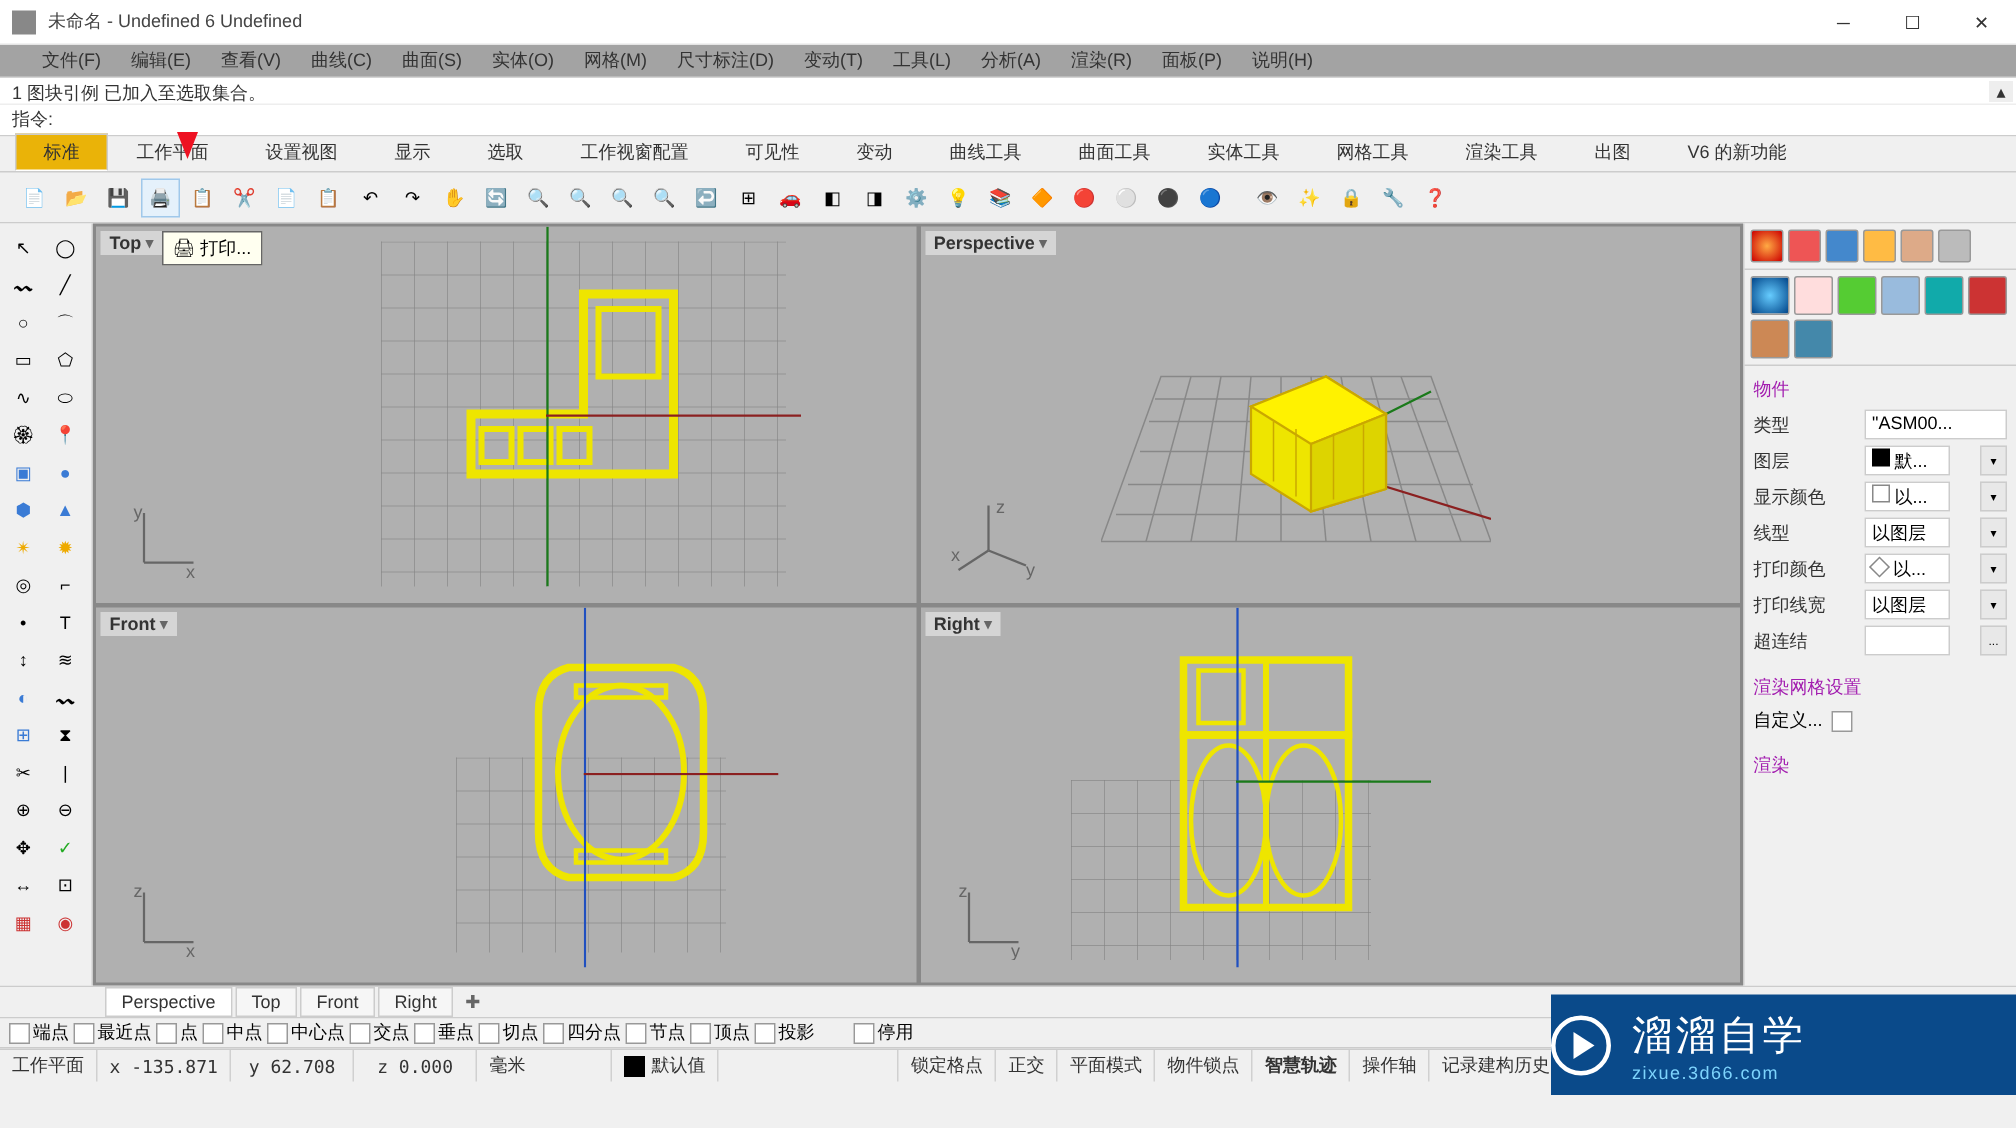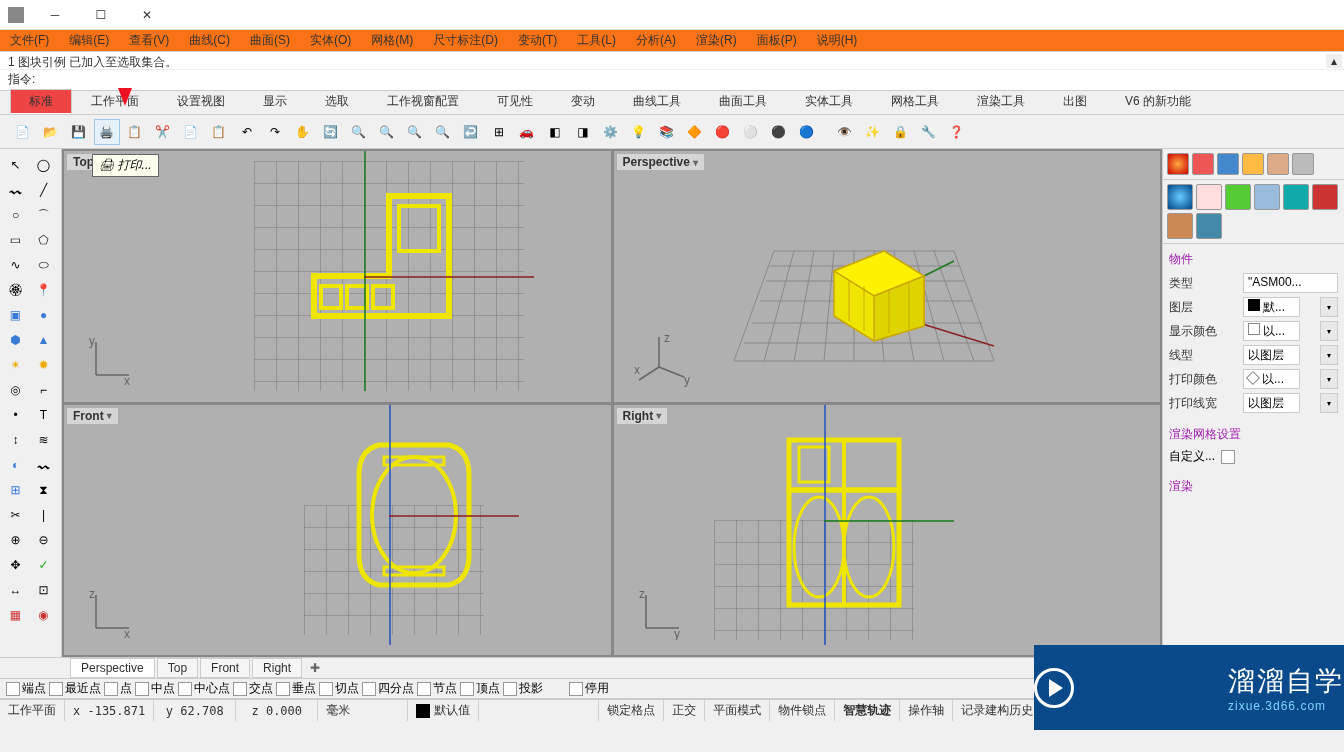--- a/index.html
+++ b/index.html
@@ -6,35 +6,35 @@
 body { background: #f0f0f0; overflow: hidden; width: 1344px; height: 752px; position: relative; }
 
 
 .titlebar { height: 30px; background: #fff; display: flex; align-items: center; padding: 0 0 0 8px; border-bottom: 1px solid #e5e5e5; }
 .titlebar .app-icon { width: 16px; height: 16px; background: #888; margin-right: 8px; }
 .titlebar .title { flex: 1; color: #444; }
 .titlebar .win-btns { display: flex; }
 .titlebar .win-btn { width: 46px; height: 30px; display: flex; align-items: center; justify-content: center; color: #333; }
 
 
-.menubar { height: 22px; background: #f97316; display: flex; align-items: center; padding: 0 0; border-bottom: 1px solid #d4d4d4; }
+.menubar { height: 22px; background: #a3a3a3; display: flex; align-items: center; padding: 0 18px; border-bottom: 1px solid #d4d4d4; }
 .menubar .menu-item { padding: 2px 10px; color: #333; }
 
 
 .cmd-area { background: #fff; border-bottom: 1px solid #ccc; }
 .cmd-history { padding: 2px 8px; color: #333; border-bottom: 1px solid #eee; height: 18px; overflow: hidden; position: relative; }
 .cmd-history .scroll { position: absolute; right: 2px; top: 2px; width: 16px; height: 14px; background: #eee; display:flex; align-items:center; justify-content:center;}
 .cmd-line { display: flex; align-items: flex-end; padding: 2px 8px; height: 20px; }
 .cmd-line .label { margin-right: 4px; color: #333; }
 .cmd-line input { flex: 1; border: none; outline: none; }
 
 
 .tabstrip { height: 24px; background: #f0f0f0; display: flex; align-items: flex-end; padding: 0 10px; border-bottom: 1px solid #ccc; position: relative; }
 .tabstrip .tab { padding: 3px 18px; border: 1px solid transparent; color: #333; position: relative; }
-.tabstrip .tab.active { background: #ef4444; border: 1px solid #ccc; border-bottom: 1px solid #fff; }
+.tabstrip .tab.active { background: #eab308; border: 1px solid #ccc; border-bottom: 1px solid #fff; }
 .red-arrow { position: absolute; left: 118px; top: -3px; width: 0; height: 0; border-left: 7px solid transparent; border-right: 7px solid transparent; border-top: 18px solid #e12; z-index:5;}
 
 
 .main-toolbar { height: 34px; background: #f0f0f0; display: flex; align-items: center; padding: 0 10px; gap: 2px; border-bottom: 1px solid #ccc; }
 .tool-icon { width: 26px; height: 26px; display: flex; align-items: center; justify-content: center; border: 1px solid transparent; }
 
 
 .body-row { display: flex; height: 508px; }
 .left-toolbar { width: 62px; background: #f0f0f0; border-right: 1px solid #ccc; padding: 4px 2px; display: flex; flex-wrap: wrap; align-content: flex-start; gap: 1px; }
 .left-toolbar .tool-icon { width: 27px; height: 24px; }
@@ -72,33 +72,34 @@
 .osnap-row .os { display: flex; align-items: center; gap: 2px; }
 
 
 .statusbar { height: 22px; background: #f0f0f0; display: flex; align-items: center; border-top: 1px solid #ccc; }
 .statusbar .cell { padding: 0 8px; border-right: 1px solid #d0d0d0; height: 100%; display: flex; align-items: center; color: #333; }
 .statusbar .cell.mono { font-family: monospace; min-width: 82px; justify-content:center;}
 .statusbar .cell.active { font-weight: bold; }
 .statusbar .cell .sw { width: 14px; height: 14px; background: #000; margin-right: 4px; }
 
 
-.watermark { position: absolute; right: 0; bottom: 22px; width: 310px; height: 85px; background: #0a4a8a; color: #fff; display: flex; align-items: center; justify-content: space-between; gap: 14px; z-index: 50; }
+.watermark { position: absolute; right: 0; bottom: 22px; width: 310px; height: 67px; background: #0a4a8a; color: #fff; display: flex; align-items: center; justify-content: flex-start; gap: 14px; z-index: 50; }
 .watermark .play { width: 40px; height: 40px; border: 3px solid #fff; border-radius: 50%; display: flex; align-items: center; justify-content: center; }
 .watermark .txt { font-size: 27px; letter-spacing: 2px; }
 .watermark .sub { font-size: 12px; color: #7dd3fc; letter-spacing: 1px; }
 
 
 .grid-bg { position: absolute; background-image: linear-gradient(rgba(130,130,130,0.6) 1px, transparent 1px), linear-gradient(90deg, rgba(130,130,130,0.6) 1px, transparent 1px); }
 </style>
 </head>
 <body>
 
 <div class="titlebar">
   <div class="app-icon"></div>
+  <div class="title">未命名 - Undefined 6 Undefined</div>
   <div class="win-btns">
     <div class="win-btn">─</div>
     <div class="win-btn">☐</div>
     <div class="win-btn close">✕</div>
   </div>
 </div>
 
 <div class="menubar">
   <div class="menu-item">文件(F)</div>
   <div class="menu-item">编辑(E)</div>
@@ -251,21 +252,21 @@
       </div>
   </div>
 
   <div class="viewports">
 
     <div class="viewport">
       <div class="vp-label">
         <span>Top</span>
           <span class="drop">▾</span>
       </div>
-      <div class="tooltip" style="left:28px;top:3px;font-style:italic;">🖨 <span>打印...</span></div>
+      <div class="tooltip" style="left:44px;top:3px;">🖨 <span>打印...</span></div>
       <div class="grid-bg" style="left:190px;top:10px;width:270px;height:230px;background-size:22px 22px;"></div>
       <svg class="shape" style="left:245px;top:40px;" width="150" height="130">
         <path d="M80 5 L140 5 L140 65 L140 125 L5 125 L5 85 L80 85 Z" fill="none" stroke="#eee500" stroke-width="6"></path>
         <rect x="12" y="95" width="20" height="22" fill="none" stroke="#eee500" stroke-width="4"></rect>
         <rect x="38" y="95" width="20" height="22" fill="none" stroke="#eee500" stroke-width="4"></rect>
         <rect x="64" y="95" width="20" height="22" fill="none" stroke="#eee500" stroke-width="4"></rect>
         <rect x="90" y="15" width="40" height="45" fill="none" stroke="#eee500" stroke-width="4"></rect>
       </svg>
       <svg style="position:absolute;left:300px;top:0;height:240px;width:2px;">
           <line x1="1" y1="0" x2="1" y2="240" stroke="#1a7a1a" stroke-width="1.5"></line>
@@ -427,20 +428,25 @@
       <div class="prop-row">
           <span class="plabel">打印颜色</span>
           <span class="pval"><span style="display:inline-block;width:10px;height:10px;border:1px solid #888;transform:rotate(45deg);margin-right:4px;"></span><span>以...</span></span>
           <span class="dropbtn">▾</span>
         </div>
       <div class="prop-row">
           <span class="plabel">打印线宽</span>
           <span class="pval">以图层</span>
           <span class="dropbtn">▾</span>
         </div>
+      <div class="prop-row">
+          <span class="plabel">超连结</span>
+          <span class="pval"></span>
+          <span class="dropbtn">...</span>
+        </div>
       <div class="hdr" style="margin-top:8px;">渲染网格设置</div>
       <div class="chkrow">
           <span>自定义...</span>
           <span class="chk"></span>
         </div>
       <div class="hdr" style="margin-top:8px;">渲染</div>
     </div>
   </div>
 </div>
 

